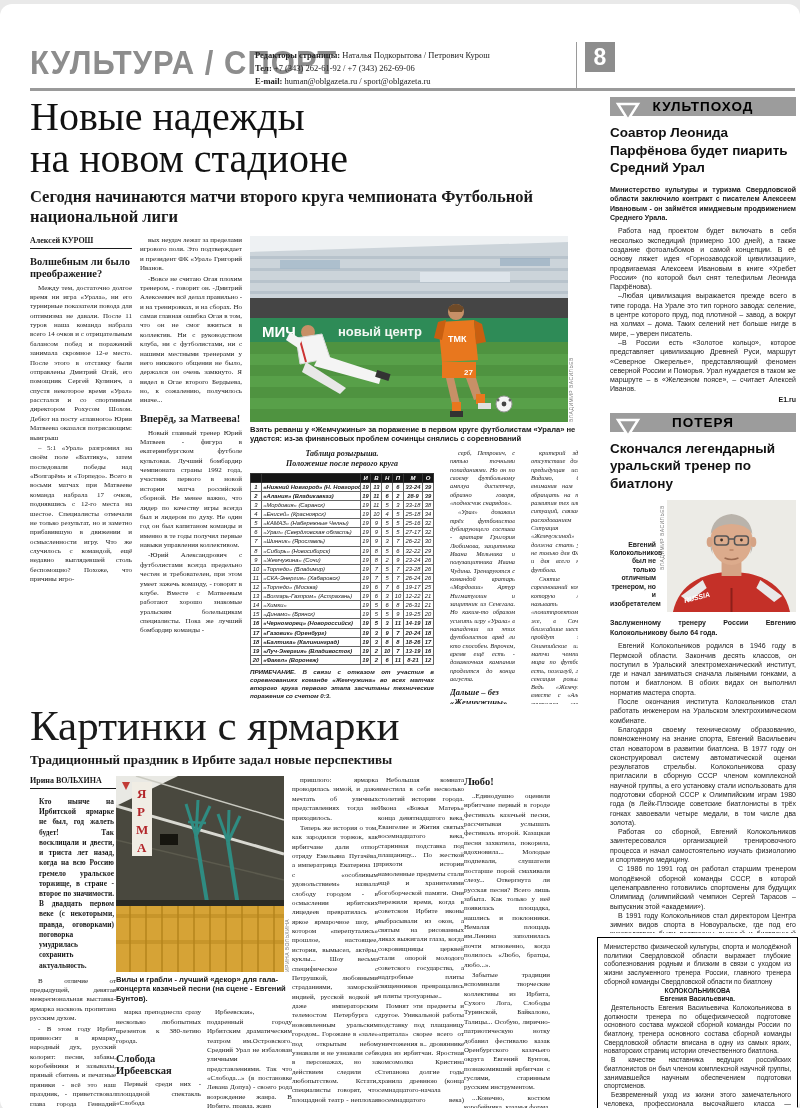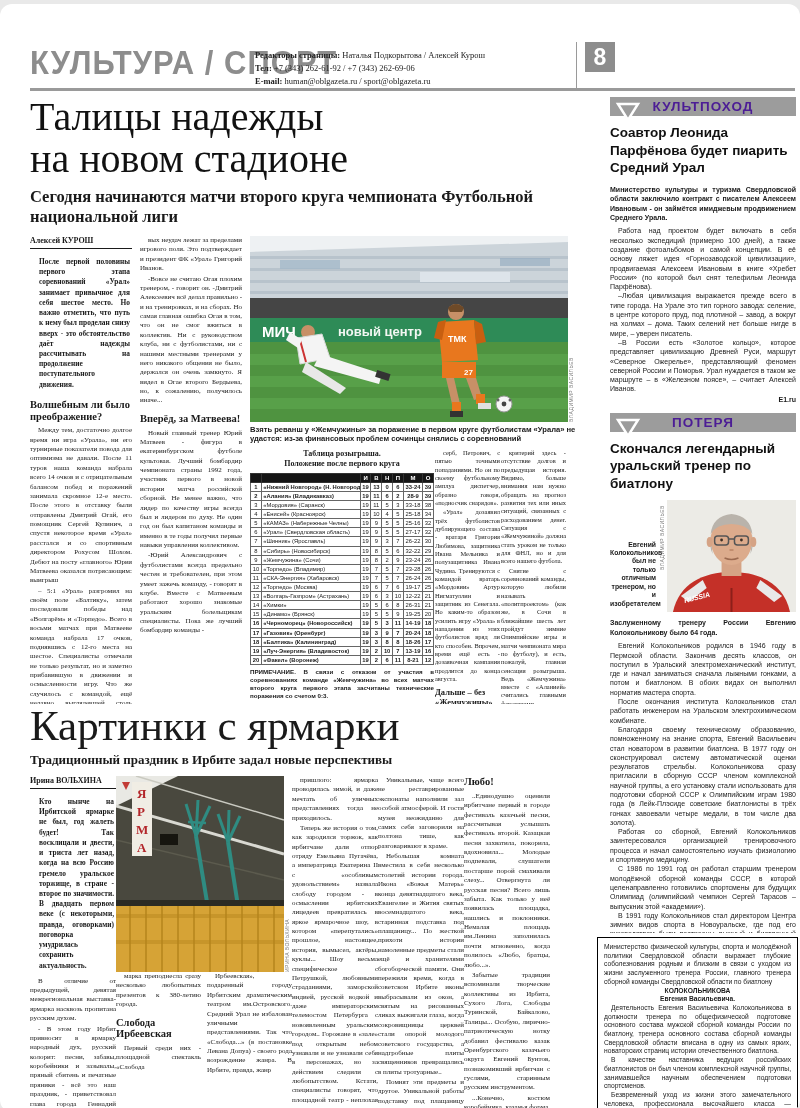--- a/index.html
+++ b/index.html
@@ -29,21 +29,21 @@
   
   .football{position:absolute;left:30px;top:92px;width:548px;height:608px;overflow:hidden;}
   .football .headline{font-size:40px;line-height:1.05;font-weight:500;color:#111;}
   .football .sub{font-size:16.5px;font-weight:bold;margin-top:7px;}
   .fcols{display:flex;gap:8px;margin-top:9px;height:505px;overflow:hidden;}
   .fcol{width:102px;flex:none;overflow:hidden;}
   .fmid{width:328px;flex:none;}
   .photo-wrap{display:flex;}
   .photo-wrap svg{display:block;}
   .caption{font-family:"Liberation Sans",sans-serif;font-weight:bold;font-size:7.6px;line-height:1.25;margin:3px 0 5px 0;}
-  .midrow{display:flex;gap:1px;height:288px;overflow:hidden;}
+  .midrow{display:flex;gap:16px;height:288px;overflow:hidden;font-style:italic;}
   .tblock{width:184px;flex:none;}
   .tb-title{font-size:8px;font-weight:bold;text-align:center;line-height:1.3;margin-bottom:3px;}
   table.standings{border-collapse:collapse;width:100%;font-family:"Liberation Sans",sans-serif;font-size:5.8px;}
   table.standings th{background:#151515;color:#fff;padding:1px 1px;border:0.5px solid #333;font-size:6px;}
   table.standings td{border:0.5px solid #666;padding:0 1.5px;line-height:1.4;text-align:center;white-space:nowrap;}
   table.standings td.team{text-align:left;max-width:92px;overflow:hidden;}
   table.standings tr.b td{font-weight:bold;}
   .tnote{font-family:"Liberation Sans",sans-serif;font-weight:bold;font-size:6.2px;line-height:1.3;margin-top:3px;text-align:justify;}
   .ncol{width:65px;flex:none;overflow:hidden;}
   .ncol .txt{font-size:6.4px;line-height:1.3;}
@@ -53,21 +53,21 @@
   .fair .headline{font-size:43px;line-height:1.0;font-weight:500;}
   .fair .sub{font-size:13px;font-weight:bold;margin-top:5px;}
   .gcols{display:flex;margin-top:8px;height:340px;overflow:hidden;}
   .gcol{width:86px;flex:none;overflow:hidden;}
   .gmid{width:176px;flex:none;}
   .gmini{display:flex;gap:6px;overflow:hidden;}
   .gmini>div{width:85px;flex:none;overflow:hidden;}
   
   .sidebar{position:absolute;left:610px;top:93px;width:186px;height:836px;overflow:hidden;
         font-family:"Liberation Sans",sans-serif;}
-  .banner{position:relative;height:19px;background:#9c9c9c;color:#4c1d95;font-weight:bold;font-size:13.5px;
+  .banner{position:relative;height:19px;background:#9c9c9c;color:#000000;font-weight:bold;font-size:13.5px;
         display:flex;align-items:center;justify-content:center;letter-spacing:1px;overflow:visible;margin-bottom:8px;text-align:right;}
   .banner .tri{position:absolute;left:5px;top:4px;}
   .sb-head{font-size:13.5px;font-weight:bold;line-height:1.3;margin:2px 0 8px 0;color:#111;}
   .sb-lead{font-size:7px;font-weight:bold;line-height:1.35;text-align:justify;margin-bottom:4px;}
   .sb-txt{font-size:7px;line-height:1.33;text-align:justify;}
   .sb-txt p{margin:0;text-indent:8px;}
   .sb-src{font-size:7px;font-weight:bold;text-align:right;margin:2px 0 10px 0;}
   .coach-row{display:flex;align-items:flex-end;margin:2px 0 6px 0;}
   .coach-cap{width:46px;flex:none;font-size:6.8px;font-weight:bold;text-align:right;line-height:1.25;padding:0 3px 4px 0;}
   .coach-credit{width:8px;flex:none;height:70px;align-self:flex-start;}
@@ -77,40 +77,39 @@
   .condolence p{margin:0;text-indent:7px;}
   .condolence p.ni{text-indent:0;}
 </style>
 </head>
 <body>
 
 <div class="page">
 
   <div class="section-title">КУЛЬТУРА / СПОРТ</div>
   <div class="editors">
-    <div><b>Редакторы страницы:</b> <span>Наталья Подкорытова / Алексей Курош</span></div>
+    <div><b>Редакторы страницы:</b> <span>Наталья Подкорытова / Петрович Курош</span></div>
     <div><b>Тел:</b> <span>+7 (343) 262-61-92 / +7 (343) 262-69-06</span></div>
     <div><b>E-mail:</b> <span>human@oblgazeta.ru / sport@oblgazeta.ru</span></div>
   </div>
   <div class="hdr-vline"></div>
   <div class="pagenum">8</div>
   <div class="hdr-rule"></div>
 
   <div class="football">
     <div class="headline">
-      <div>Талицы надежды</div>
+      <div>Новые надежды</div>
       <div>на новом стадионе</div>
     </div>
     <div class="sub">Сегодня начинаются матчи второго круга чемпионата Футбольной национальной лиги</div>
 
     <div class="fcols">
 
       <div class="fcol">
         <div class="byline">Алексей КУРОШ</div>
-        <div class="lead">После первой половины первого этапа соревнований «Урал» занимает привычное для себя шестое место. Но важно отметить, что путь к нему был проделан снизу вверх - это обстоятельство даёт надежды рассчитывать на продолжение поступательного движения.</div>
         <div class="subhead">Волшебным ли было преображение?</div>
         <div class="txt">
             <p>Между тем, достаточно долгое время ни игра «Урала», ни его турнирные показатели повода для оптимизма не давали. После 11 туров наша команда набрала всего 14 очков и с отрицательным балансом побед и поражений занимала скромное 12-е место. После этого в отставку были отправлены Дмитрий Огай, его помощник Сергей Кулинич, а спустя некоторое время «Урал» расстался и со спортивным директором Роxусом Шохом. Дебют на посту «главного» Юрия Матвеева оказался потрясающим: выигрыш</p>
             <p>– 5:1 «Урал» разгромил на своём поле «Балтику», затем последовали победы над «Волгарём» и «Торпедо». Всего в восьми матчах при Матвееве команда набрала 17 очков, поднявшись с 12-го места на шестое. Специалисты отмечали не только результат, но и заметно прибавившую в движении и осмысленности игру. Что же случилось с командой, ещё недавно выглядевшей столь беспомощно? Похоже, что причины игро-</p>
           </div>
       </div>
 
       <div class="fcol">
         <div class="txt">
             <p>вых неудач лежат за пределами игрового поля. Это подтверждает и президент ФК «Урал» Григорий Иванов.</p>
@@ -476,20 +475,21 @@
               <line x1="78" y1="130" x2="78" y2="196"></line>
                 <line x1="94" y1="130" x2="94" y2="196"></line>
               <line x1="110" y1="130" x2="110" y2="196"></line>
                 <line x1="126" y1="130" x2="126" y2="196"></line>
               <line x1="142" y1="130" x2="142" y2="196"></line>
                 <line x1="158" y1="130" x2="158" y2="196"></line>
             </g>
           </svg>
           <div class="vcredit" style="height:196px;">ИРИНА ВОЛЬХИНА</div>
         </div>
+        <div class="caption">Вилы и грабли - лучший «декор» для гала-концерта казачьей песни (на сцене - Евгений Бунтов).</div>
         <div class="gmini">
           <div>
             <div class="txt">
                 <p>марка преподнесла сразу несколько любопытных презентов к 380-летию города.</p>
               </div>
             <div class="subhead">Слобода Ирбеевская</div>
             <div class="txt">
                 <p>Первый среди них - площадной спектакль «Слобода</p>
               </div>
           </div>
@@ -504,21 +504,20 @@
       <div class="gcol">
         <div class="txt">
             <p>пришлого: ярмарка проводилась зимой, и даже мечтать об уличных представлениях тогда не приходилось.</p>
             <p>Теперь же история о том, как зародился торжок, как ирбитчане дали отпор отряду Емельяна Пугачёва, а императрица Екатерина II с «особливым удовольствием» назвала слободу городом - в осмыслении ирбитских лицедеев превратилась в яркое ярмарочное шоу, в котором «перепутались» прошлое, настоящее, история, вымысел, актёры, куклы... Шоу весьма специфическое с Петрушкой, любовными страданиями, заморской индией, русской водкой и даже императорским телемостом Петербурга с новоявленным уральским городом.. Горожане в «зале» под открытым небом узнавали и не узнавали себя в персонажах, но за действием следили с любопытством. Кстати, специалисты говорят, что площадной театр - неплохая перспектива для развития театра в городе и города в туризме.</p>
           </div>
 
       </div>
 
       <div class="gcol">
         <div class="txt">
-            <p>Уникальные, чаще всего не реставрированные экспонаты наполнили зал особой атмосферой. И гости музея неожиданно для самих себя заговорили на полтона тише, как разговаривают в храме.</p>
             <p>Небольшая комната вместила в себя несколько столетий истории города. Икона «Божья Матерь» конца девятнадцатого века, Евангелие и Жития святых восемнадцатого века, старинная подставка под плащаницу... По жесткой прихоти истории намоленные предметы стали ещё и хранителями богоборческой памяти. Они пережили время, когда в советском Ирбите иконы выбрасывали из окон, а святым на рисованных ликах выжигали глаза, когда сокровищницы церквей стали опорой молодого советского государства, а надгробные плиты священников превращались в плиты тротуарные..</p>
             <p>Помнят эти предметы и другое. Уникальной работы подставку под плащаницу «прятала» скорее всего от уничтожения в.. дровяннике одна из ирбитчан. Яростная комсомолка Кристина Степанова долгие годы хранила древнюю (конца семнадцатого-начала восемнадцатого века) скульптуру православного святого. В годы господства атеизма практически все представленные реликвии, предметы ныне в экспозиции, спасли жители города и близлежащих посёлков.</p>
           </div>
       </div>
 
       <div class="gcol">
         <div class="subhead" style="margin-top:0;">Любо!</div>
         <div class="txt">
             <p>..Единодушно оценили ирбитчане первый в городе фестиваль казачьей песни, рассчитывая услышать фестиваль второй. Казацкая песня захватила, покорила, вдохновила... Молодые подпевали, слушатели постарше порой смахивали слезу... Отвергнута ли русская песня? Всего лишь забыта. Как только у неё появилась площадка, нашлись и поклонники. Немалая площадь им.Ленина заполнилась почти мгновенно, когда полилось «Любо, братцы, любо...».</p>
             <p>Забытые традиции вспоминали творческие коллективы из Ирбита, Сухого Лога, Слободы Туринской, Байкалово, Талицы... Особую, лирично-патриотическую нотку добавил фестивалю казак Оренбургского казачьего округа Евгений Бунтов, познакомивший ирбитчан с гуслями, старинным русским инструментом.</p>

